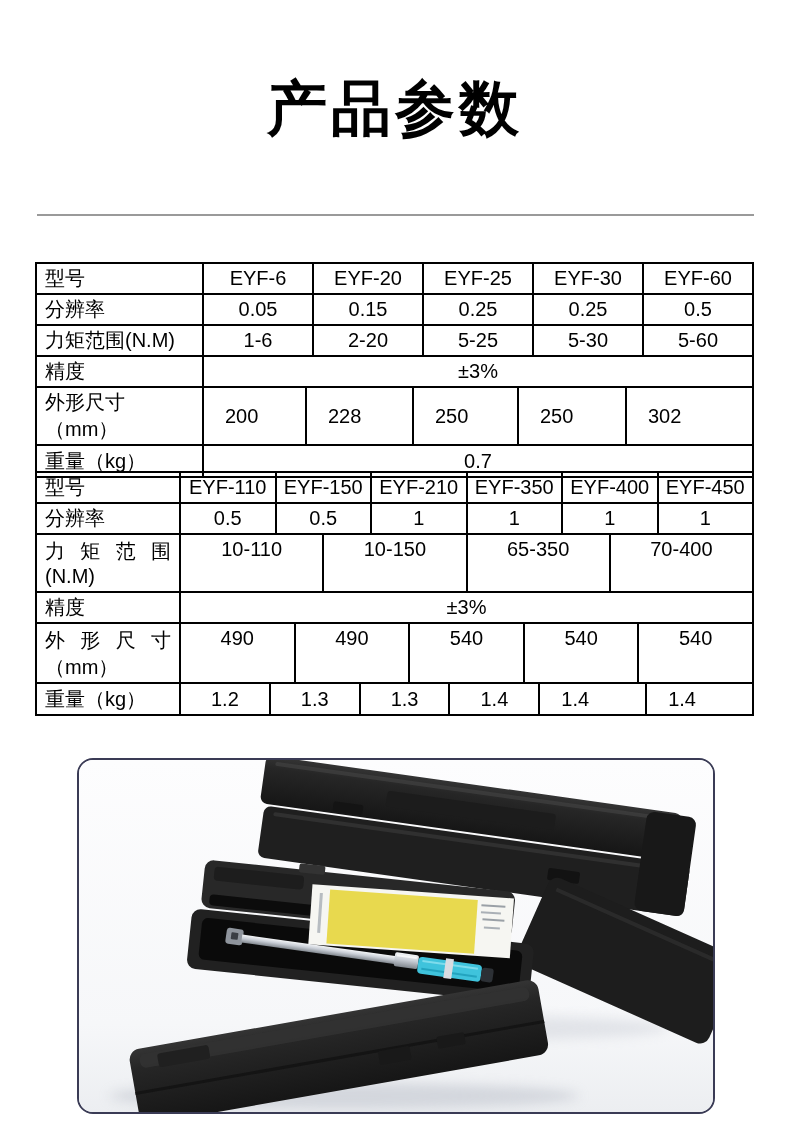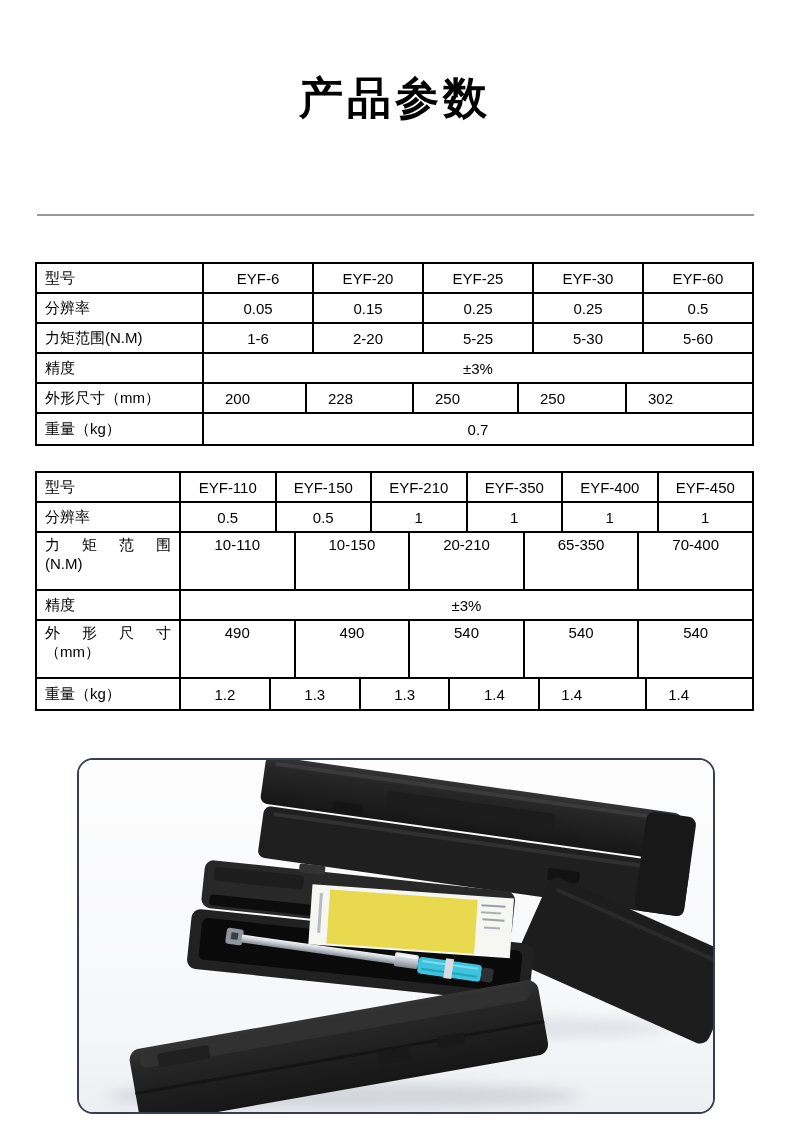--- a/index.html
+++ b/index.html
@@ -8,33 +8,33 @@
     width:790px;height:1147px;
     background:#ffffff;
     font-family:"Liberation Sans","DejaVu Sans",sans-serif;
     color:#000;
     overflow:hidden;
   }
   
   .title{
     position:absolute;top:68px;left:0;width:790px;
     text-align:center;
-    font-size:44px;line-height:1.35;
+    font-size:60px;line-height:1.35;
     font-weight:900;letter-spacing:4px;
   }
   .divider{
     position:absolute;top:214px;left:37px;width:717px;height:0;
     border-top:2px solid #9a9a9a;
   }
   
   .tbl{
     position:absolute;left:35px;width:719px;
     border:2px solid #000;
     box-sizing:border-box;
-    font-size:15px;
+    font-size:20px;
   }
   .t1{top:262px;}
   .t2{top:471px;}
   .row{display:flex;min-height:28px;border-top:2px solid #000;}
   .row:first-child{border-top:none;}
   .row.last{min-height:30px;}
   .row.tall{min-height:56px;}
   .cell{
     box-sizing:border-box;
     border-left:2px solid #000;
@@ -141,21 +141,20 @@
     </div>
     <div class="row tall">
       <div class="cell lab">
         <div class="jwrap">
           <span class="jl">力矩范围</span>
           <span class="jl2">(N.M)</span>
         </div>
       </div>
       <div class="cell v">10-110</div>
       <div class="cell v">10-150</div>
-      <div class="cell v">20-210</div>
       <div class="cell v">65-350</div>
       <div class="cell v">70-400</div>
     </div>
     <div class="row">
       <div class="cell lab">精度</div>
       <div class="cell merged">±3%</div>
     </div>
     <div class="row tall">
       <div class="cell lab">
         <div class="jwrap">

